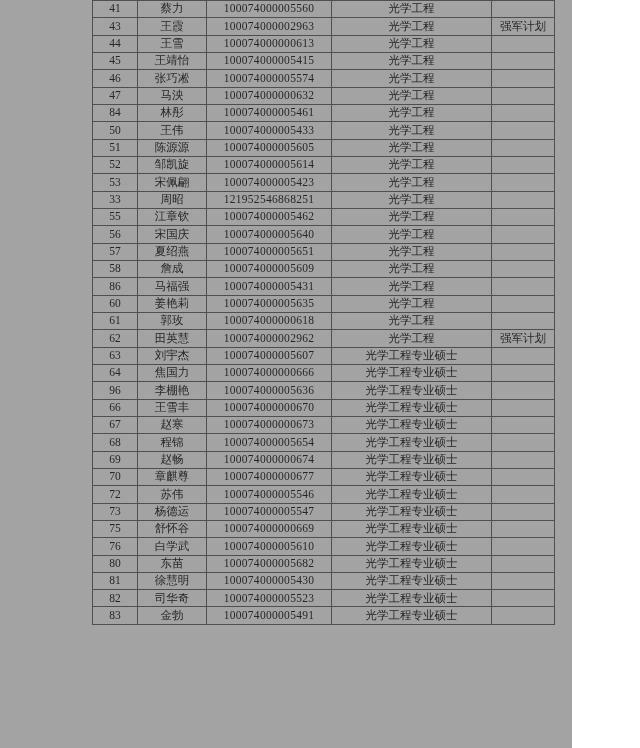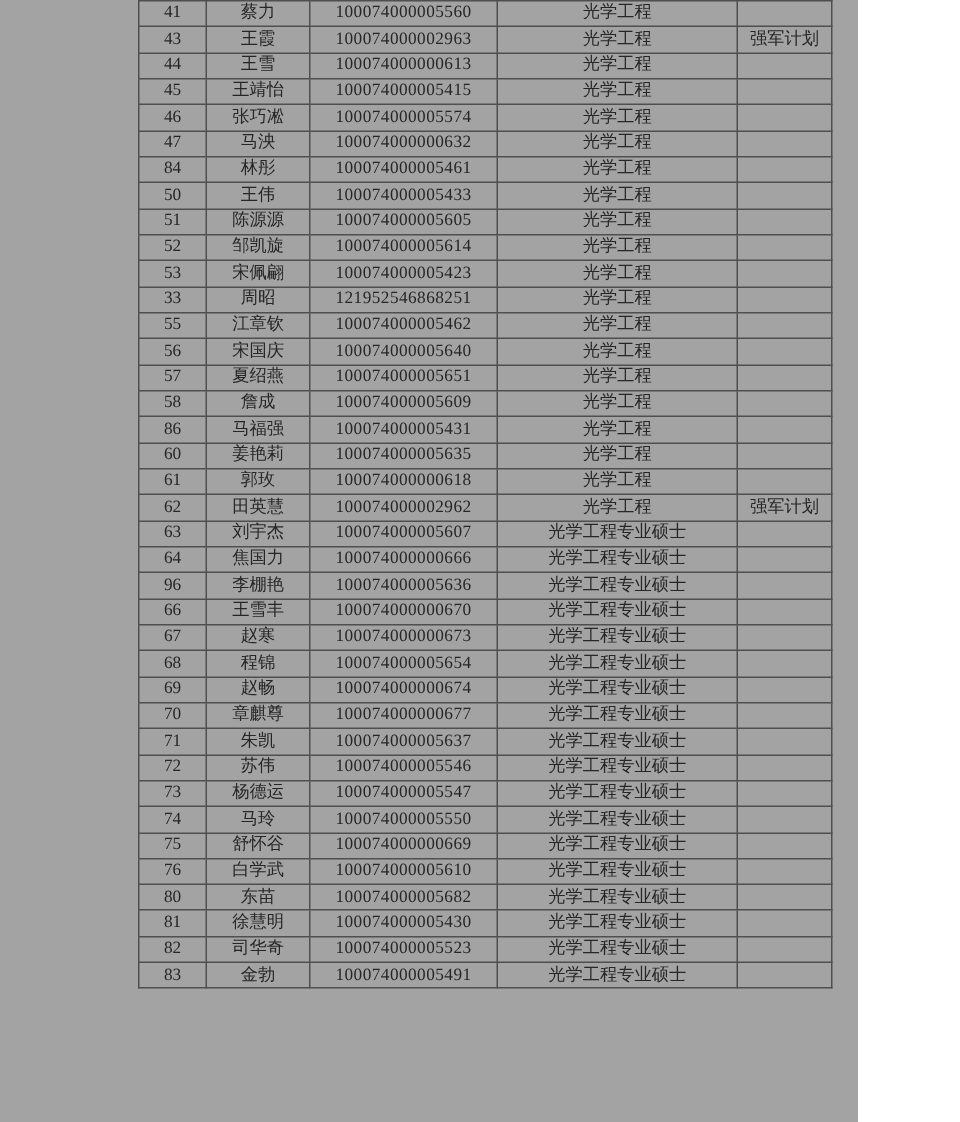--- a/index.html
+++ b/index.html
@@ -244,44 +244,30 @@
           <td class="col-note"></td>
         </tr>
         <tr>
           <td class="col-no">70</td>
           <td class="col-name">章麒尊</td>
           <td class="col-id">100074000000677</td>
           <td class="col-program">光学工程专业硕士</td>
           <td class="col-note"></td>
         </tr>
         <tr>
-          <td class="col-no">71</td>
-          <td class="col-name">朱凯</td>
-          <td class="col-id">100074000005637</td>
-          <td class="col-program">光学工程专业硕士</td>
-          <td class="col-note"></td>
-        </tr>
-        <tr>
           <td class="col-no">72</td>
           <td class="col-name">苏伟</td>
           <td class="col-id">100074000005546</td>
           <td class="col-program">光学工程专业硕士</td>
           <td class="col-note"></td>
         </tr>
         <tr>
           <td class="col-no">73</td>
           <td class="col-name">杨德运</td>
           <td class="col-id">100074000005547</td>
-          <td class="col-program">光学工程专业硕士</td>
-          <td class="col-note"></td>
-        </tr>
-        <tr>
-          <td class="col-no">74</td>
-          <td class="col-name">马玲</td>
-          <td class="col-id">100074000005550</td>
           <td class="col-program">光学工程专业硕士</td>
           <td class="col-note"></td>
         </tr>
         <tr>
           <td class="col-no">75</td>
           <td class="col-name">舒怀谷</td>
           <td class="col-id">100074000000669</td>
           <td class="col-program">光学工程专业硕士</td>
           <td class="col-note"></td>
         </tr>

